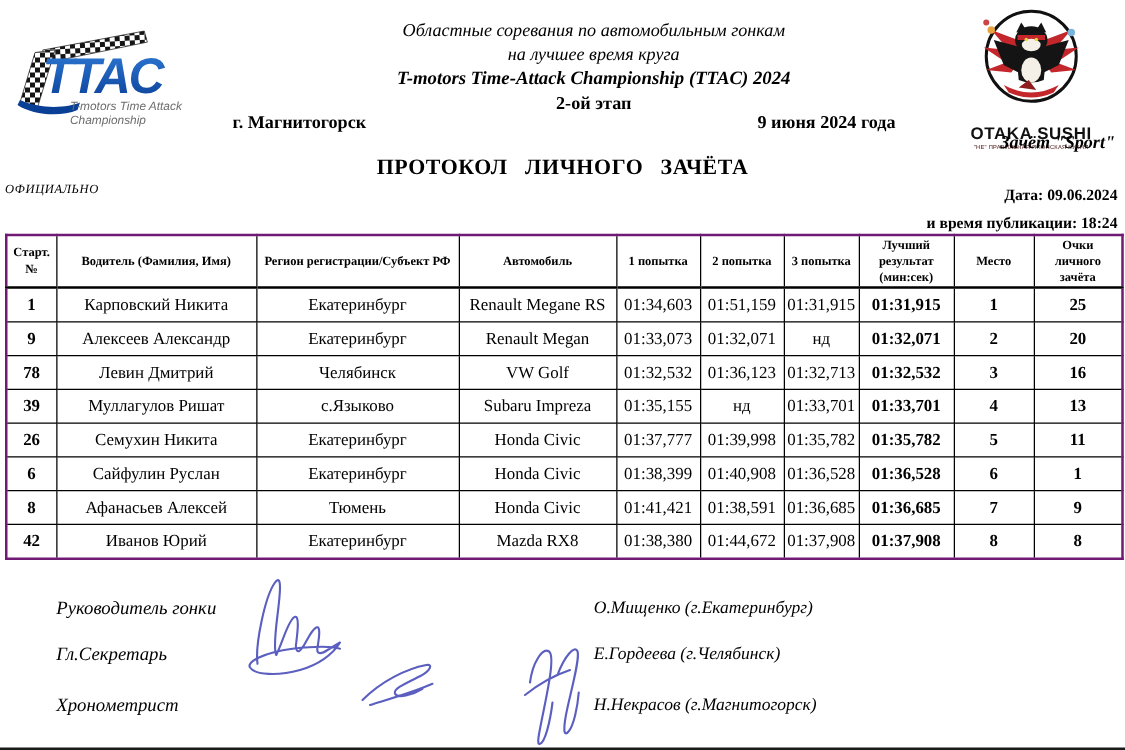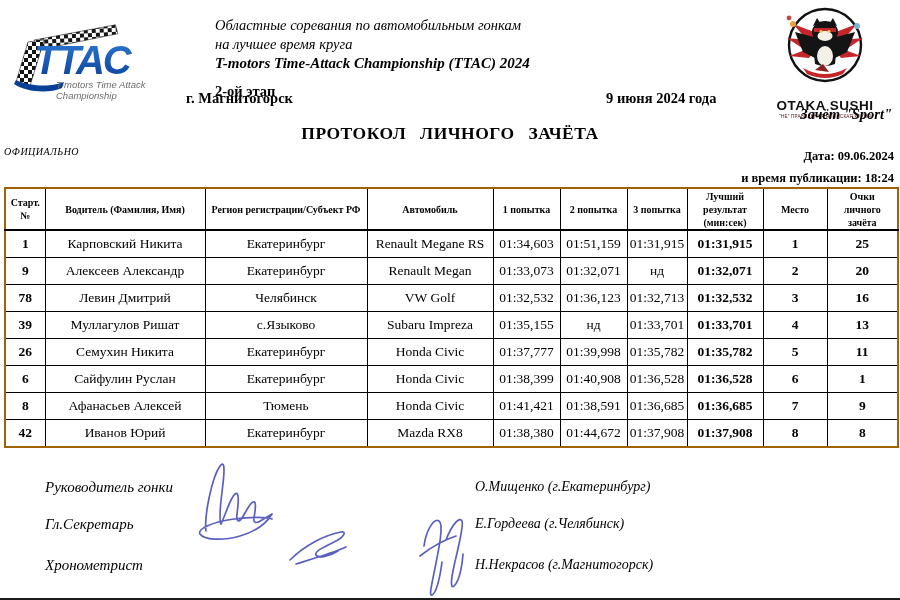--- a/index.html
+++ b/index.html
@@ -1,44 +1,44 @@
 <!DOCTYPE html>
 <html><head>
 <meta charset="utf-8">
 <style>
   html,body{margin:0;padding:0;background:#888;}
   .page{
     position:relative;width:900px;height:600px;background:#fff;overflow:hidden;
     font-family:"Liberation Serif","DejaVu Serif",serif;color:#000;
   }
   
-  .hdr-center{position:absolute;left:215px;top:16px;width:520px;text-align:left;line-height:1.32;}
+  .hdr-center{position:absolute;left:215px;top:16px;width:520px;text-align:center;line-height:1.32;}
   .hdr-line1,.hdr-line2{font-style:italic;font-size:14.5px;}
   .hdr-line3{font-style:italic;font-weight:bold;font-size:15px;}
-  .hdr-line4{font-weight:bold;font-size:14.5px;margin-top:8px;}
+  .hdr-line4{font-weight:bold;font-size:14.5px;}
   .hdr-city{position:absolute;left:186px;top:90px;font-weight:bold;font-size:14.5px;}
   .hdr-date{position:absolute;left:606px;top:90px;font-weight:bold;font-size:14.5px;}
   .zachet{position:absolute;right:8px;top:106px;font-weight:bold;font-style:italic;font-size:14.5px;}
   .doc-title{position:absolute;left:0;top:123px;width:100%;text-align:center;
     font-weight:bold;font-size:17.5px;word-spacing:9px;letter-spacing:0.5px;}
   .official{position:absolute;left:4px;top:146px;font-style:italic;font-size:10px;letter-spacing:0.5px;}
   .date-label{position:absolute;right:6px;top:149px;font-weight:bold;font-size:12.5px;}
   .pub-label{position:absolute;right:6px;top:171px;font-weight:bold;font-size:12.5px;}
 
   
   .ttac-logo{position:absolute;left:4px;top:22px;width:170px;height:80px;}
   .otaka-logo{position:absolute;left:763px;top:6px;width:124px;height:104px;text-align:center;}
   .otaka-title{font-family:"Liberation Sans","DejaVu Sans",sans-serif;font-weight:bold;
     font-size:13.5px;letter-spacing:0.5px;color:#101010;line-height:1;margin-top:11px;}
   .otaka-tagline{font-family:"Liberation Sans","DejaVu Sans",sans-serif;font-size:4.6px;
     color:#4a1512;letter-spacing:0.2px;white-space:nowrap;margin-top:1.5px;}
 
   
   table.results{position:absolute;left:4px;top:187px;border-collapse:collapse;table-layout:fixed;
-    width:893px;border:2px solid #a16207;}
+    width:893px;border:2px solid #701a75;}
   table.results th{border:1px solid #000;border-bottom:2px solid #000;font-weight:bold;font-size:10px;
     line-height:1.3;white-space:pre-line;height:40px;padding:0 2px;text-align:center;vertical-align:middle;}
   table.results td{border:1px solid #000;height:26px;font-size:13.5px;text-align:center;
     vertical-align:middle;padding:0 2px;overflow:hidden;white-space:nowrap;}
   td.c-start{font-weight:bold;font-size:13px;}
   td.c-driver{text-align:left;padding-left:5px;font-size:14px;}
   td.c-region,td.c-car{font-size:13.5px;}
   td.c-best{font-weight:bold;}
   td.c-place,td.c-points{font-weight:bold;font-size:14px;}
 

